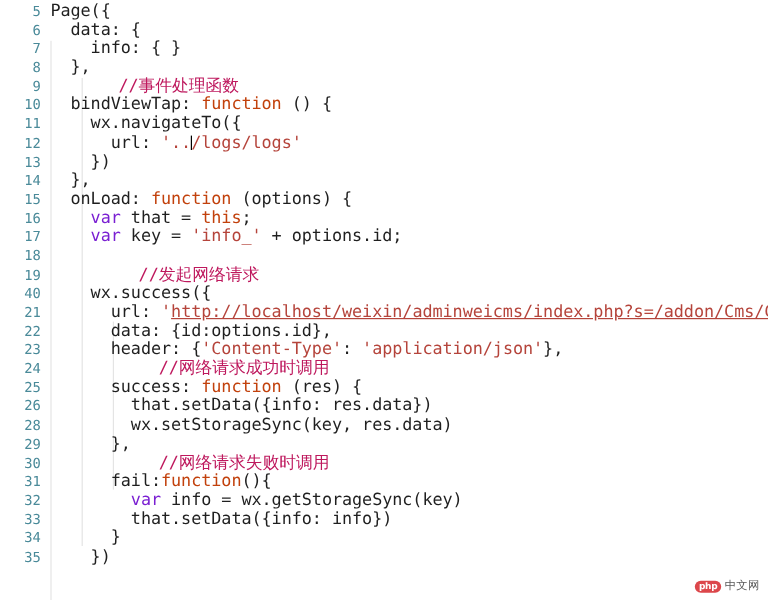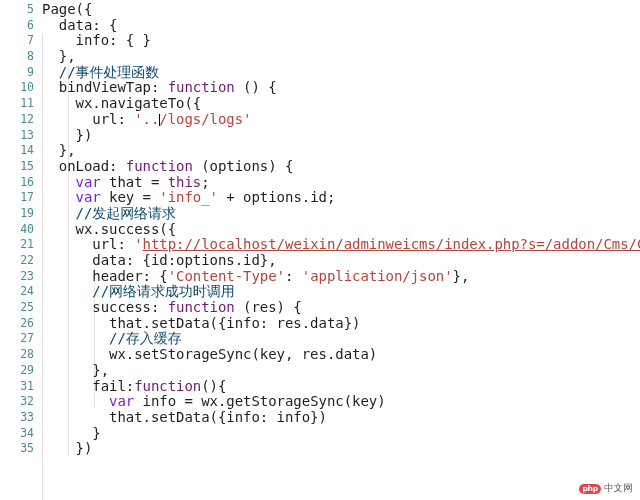--- a/index.html
+++ b/index.html
@@ -63,24 +63,24 @@
     pointer-events: none;
   }
   .guide {
     position: absolute;
     top: 0;
     width: 1px;
     background: #e4e4e4;
   }
 
   
-  .kw      { color: #701a75; }      
+  .kw      { color: #c2410c; }      
   .kw2     { color: #7a1fd2; text-align: center; }      
   .str     { color: #b5443b; }      
-  .cmt     { color: #0c4a6e; }      
+  .cmt     { color: #be185d; padding-left: 40px; }      
   .plain   { color: #1f1f1f; }
   .link    { color: #b5443b; text-decoration: underline; }
 
   .caret {
     display: inline-block;
     width: 1px;
     height: 12px;
     background: #000;
     vertical-align: -2px;
     margin: 0 -0.5px;
@@ -134,31 +134,32 @@
       <div class="line"><div class="gutter">8</div><div class="content"><span class="plain">  },</span></div></div>
       <div class="line"><div class="gutter">9</div><div class="content"><span class="cmt">  //事件处理函数</span></div></div>
       <div class="line"><div class="gutter">10</div><div class="content"><span class="plain">  bindViewTap: </span><span class="kw">function</span><span class="plain"> () {</span></div></div>
       <div class="line"><div class="gutter">11</div><div class="content"><span class="plain">    wx.navigateTo({</span></div></div>
       <div class="line"><div class="gutter">12</div><div class="content"><span class="plain">      url: </span><span class="str">'..</span><span class="caret"></span><span class="str">/logs/logs'</span></div></div>
       <div class="line"><div class="gutter">13</div><div class="content"><span class="plain">    })</span></div></div>
       <div class="line"><div class="gutter">14</div><div class="content"><span class="plain">  },</span></div></div>
       <div class="line"><div class="gutter">15</div><div class="content"><span class="plain">  onLoad: </span><span class="kw">function</span><span class="plain"> (options) {</span></div></div>
       <div class="line"><div class="gutter">16</div><div class="content"><span class="plain">    </span><span class="kw2">var</span><span class="plain"> that = </span><span class="kw">this</span><span class="plain">;</span></div></div>
       <div class="line"><div class="gutter">17</div><div class="content"><span class="plain">    </span><span class="kw2">var</span><span class="plain"> key = </span><span class="str">'info_'</span><span class="plain"> + options.id;</span></div></div>
+      <div class="line"><div class="gutter">18</div><div class="content"><span class="plain"></span></div></div>
       <div class="line"><div class="gutter">19</div><div class="content"><span class="cmt">    //发起网络请求</span></div></div>
       <div class="line"><div class="gutter">40</div><div class="content"><span class="plain">    wx.success({</span></div></div>
       <div class="line"><div class="gutter">21</div><div class="content"><span class="plain">      url: </span><span class="str">'</span><span class="link">http://localhost/weixin/adminweicms/index.php?s=/addon/Cms/Cms/getDetail</span></div></div>
       <div class="line"><div class="gutter">22</div><div class="content"><span class="plain">      data: {id:options.id},</span></div></div>
       <div class="line"><div class="gutter">23</div><div class="content"><span class="plain">      header: {</span><span class="str">'Content-Type'</span><span class="plain">: </span><span class="str">'application/json'</span><span class="plain">},</span></div></div>
       <div class="line"><div class="gutter">24</div><div class="content"><span class="cmt">      //网络请求成功时调用</span></div></div>
       <div class="line"><div class="gutter">25</div><div class="content"><span class="plain">      success: </span><span class="kw">function</span><span class="plain"> (res) {</span></div></div>
       <div class="line"><div class="gutter">26</div><div class="content"><span class="plain">        that.setData({info: res.data})</span></div></div>
-      <div class="line"><div class="gutter">27</div><div class="content"><span class="cmt">        //存入缓存</span></div></div>
       <div class="line"><div class="gutter">28</div><div class="content"><span class="plain">        wx.setStorageSync(key, res.data)</span></div></div>
       <div class="line"><div class="gutter">29</div><div class="content"><span class="plain">      },</span></div></div>
+      <div class="line"><div class="gutter">30</div><div class="content"><span class="cmt">      //网络请求失败时调用</span></div></div>
       <div class="line"><div class="gutter">31</div><div class="content"><span class="plain">      fail:</span><span class="kw">function</span><span class="plain">(){</span></div></div>
       <div class="line"><div class="gutter">32</div><div class="content"><span class="plain">        </span><span class="kw2">var</span><span class="plain"> info = wx.getStorageSync(key)</span></div></div>
       <div class="line"><div class="gutter">33</div><div class="content"><span class="plain">        that.setData({info: info})</span></div></div>
       <div class="line"><div class="gutter">34</div><div class="content"><span class="plain">      }</span></div></div>
       <div class="line"><div class="gutter">35</div><div class="content"><span class="plain">    })</span></div></div>
     </div>
 
   <div class="watermark">
     <span class="wm-badge">php</span>
     <span class="wm-text">中文网</span>

